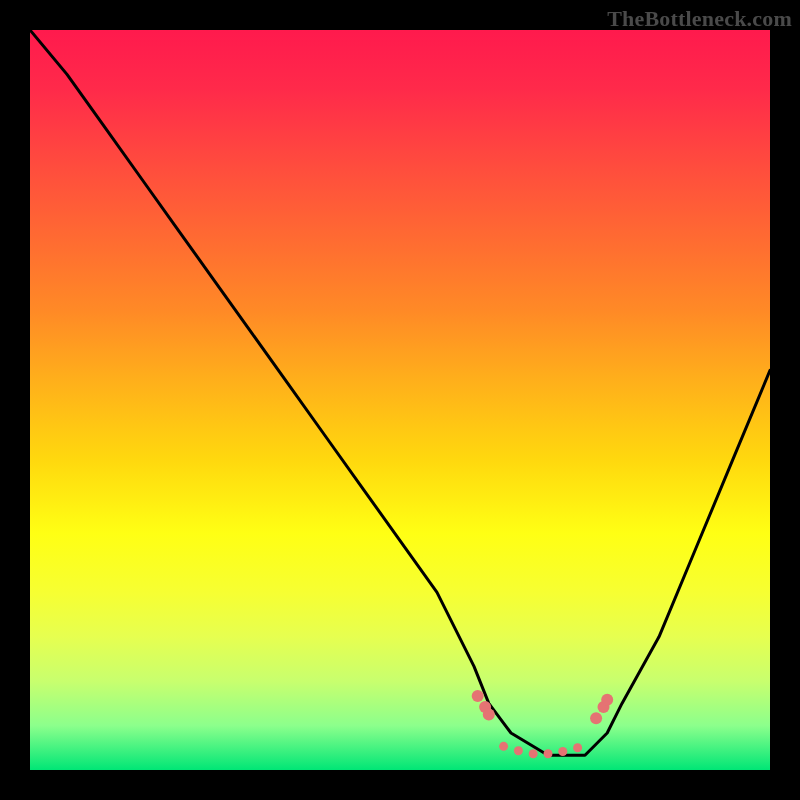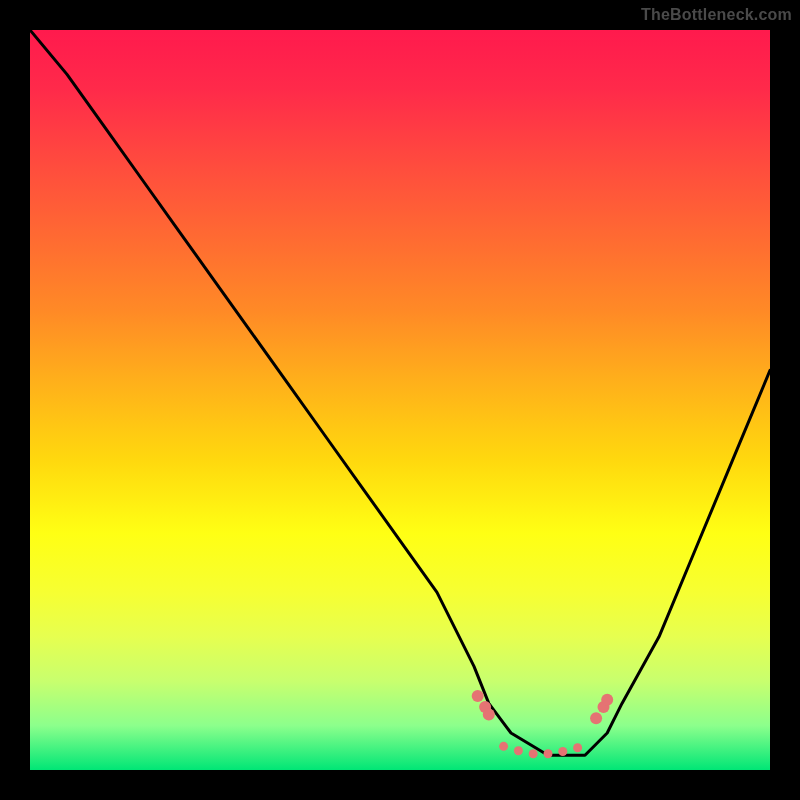--- a/index.html
+++ b/index.html
@@ -29,22 +29,22 @@
       #c8ff6e 88%,
       #8cff8c 94%,
       #00e676 100%
     );
   }
   .curve-svg { position: absolute; inset: 0; }
   .watermark {
     position: absolute;
     top: 6px;
     right: 8px;
-    font-family: Liberation Sans, sans-serif;
-    font-size: 16px;
+    font-family: Liberation Serif, serif;
+    font-size: 22px;
     font-weight: 600;
     color: #4a4a4a;
     letter-spacing: 0.2px;
   }
 </style>
 </head>
 <body>
 
 <div class="chart-wrap">
   <div class="watermark">TheBottleneck.com</div>

